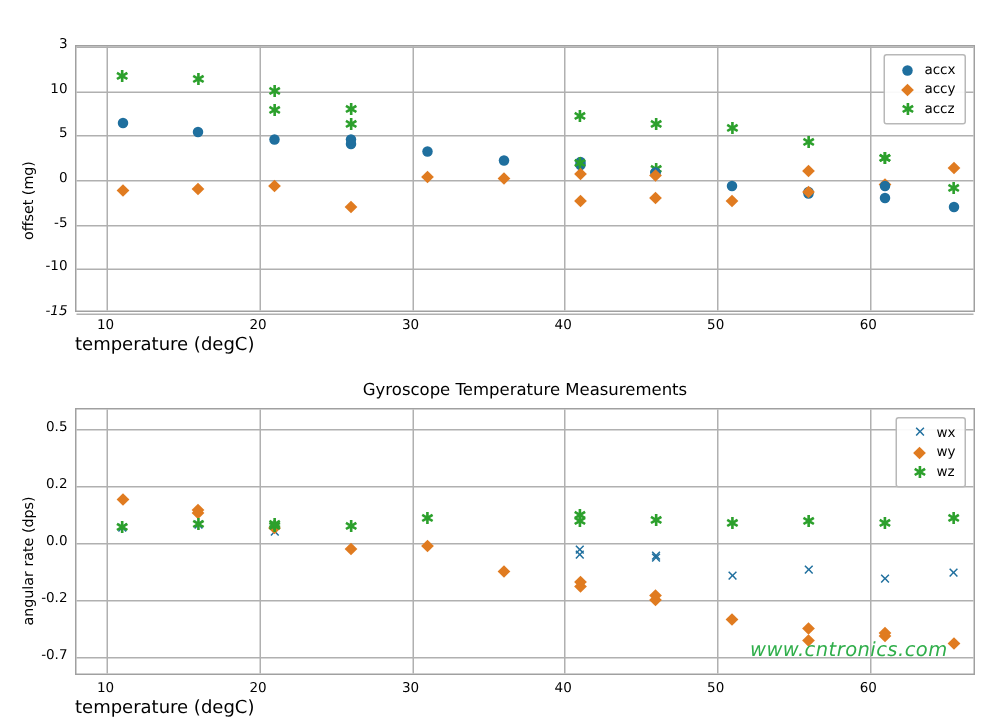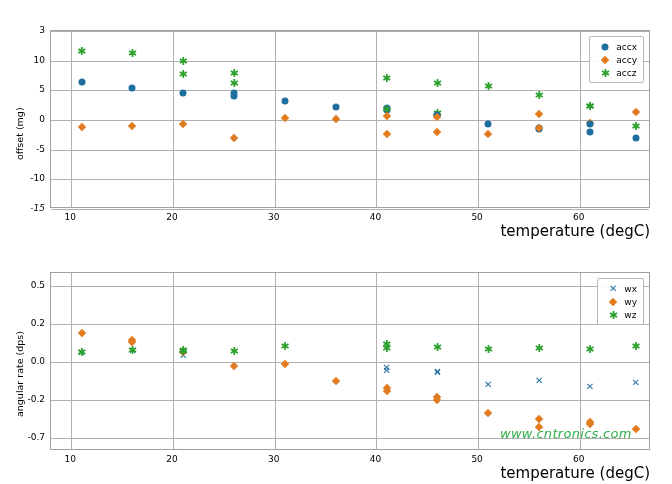--- a/index.html
+++ b/index.html
@@ -48,22 +48,22 @@
     position:absolute;
     font-size:9px;
     color:#000;
     transform:translateY(-50%);
     text-align:right;
     white-space:nowrap;
   }
   .xlabel{
     position:absolute;
     width:100%;
-    text-align:right;
-    font-size:15px;
+    text-align:left;
+    font-size:12px;
     color:#000;
     white-space:nowrap;
   }
   .ylabel{
     position:absolute;
     font-size:9.5px;
     color:#000;
     transform-origin:0 0;
     transform:rotate(-90deg);
     white-space:nowrap;
@@ -222,20 +222,21 @@
       <div class="tick-label-y" style="top: 178px; left: -32px; width: 27px; font-style: italic;">-15</div>
       <div class="tick-label-y" style="top: 148.333px; left: -32px; width: 27px;">-10</div>
       <div class="tick-label-y" style="top: 118.667px; left: -32px; width: 27px;">-5</div>
       <div class="tick-label-y" style="top: 89px; left: -32px; width: 27px;">0</div>
       <div class="tick-label-y" style="top: 59.3333px; left: -32px; width: 27px;">5</div>
       <div class="tick-label-y" style="top: 29.6667px; left: -32px; width: 27px;">10</div>
       <div class="tick-label-y" style="top: 0px; left: -32px; width: 27px;">3</div>
     </div>
 
   <div class="panel" id="panel1" style="left:50px;top:272px;width:600px;height:178px;">
+    <div class="plot-title">Gyroscope Temperature Measurements</div>
     <div class="axes" id="axes1" style="left:0;top:0;width:600px;height:178px;">
         <div class="grid-v" style="left: 20.339px; background: rgb(176, 176, 176);"></div>
         <div class="grid-v" style="left: 122.034px; background: rgb(176, 176, 176);"></div>
         <div class="grid-v" style="left: 223.729px; background: rgb(176, 176, 176);"></div>
         <div class="grid-v" style="left: 325.424px; background: rgb(176, 176, 176);"></div>
         <div class="grid-v" style="left: 427.119px; background: rgb(176, 176, 176);"></div>
         <div class="grid-v" style="left: 528.814px; background: rgb(176, 176, 176);"></div>
         <div class="grid-h" style="top: 164.745px; background: rgb(176, 176, 176);"></div>
         <div class="grid-h" style="top: 126.872px; background: rgb(176, 176, 176);"></div>
         <div class="grid-h" style="top: 89px; background: rgb(176, 176, 176);"></div>

